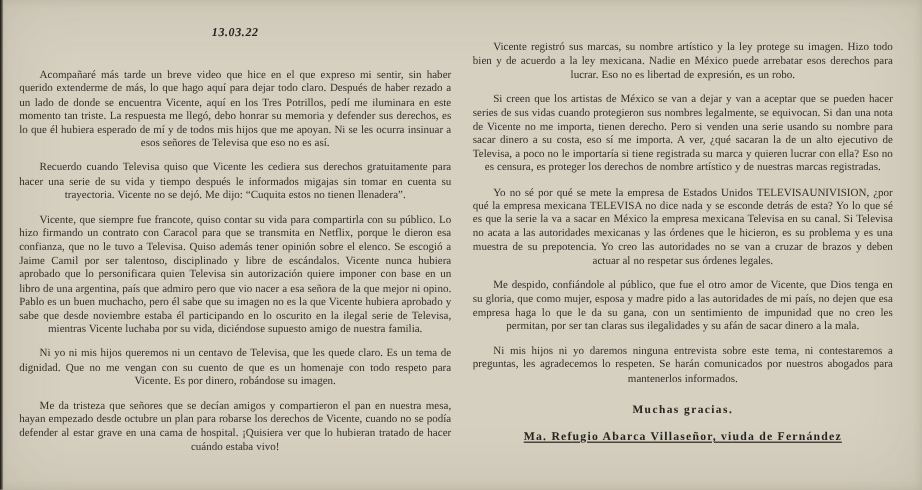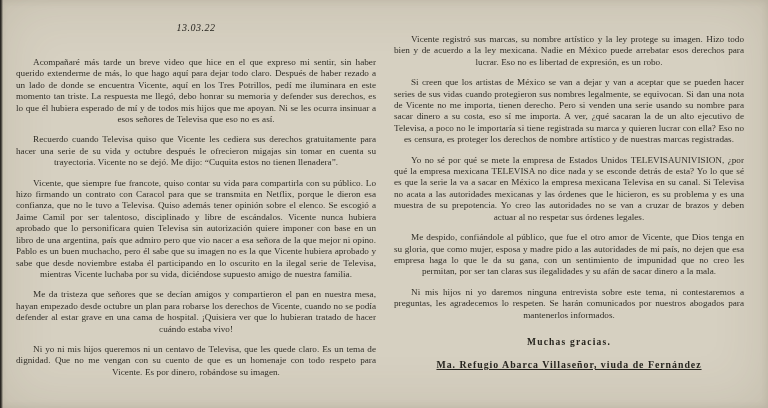--- a/index.html
+++ b/index.html
@@ -47,21 +47,21 @@
   .doc-title {
     text-align: center;
     font-weight: bold;
     font-size: 11px;
     letter-spacing: 0.6px;
     color: #26241e;
     margin: 0 0 1px 0;
   }
   .doc-date {
     text-align: center;
-    font-weight: normal;
+    font-weight: bold;
     font-style: italic;
     font-size: 10px;
     letter-spacing: 0.5px;
     color: #26241e;
     margin: 0 0 24px 0;
   }
   p.body-par {
     font-size: 9.2px;
     line-height: 11.4px;
     text-align: justify;
@@ -91,24 +91,24 @@
 </head>
 <body>
 
 <div class="page">
   <div class="edge-strip"></div>
   <div class="columns">
 
     <div class="col col-left">
       <div class="doc-date">13.03.22</div>
       <p class="body-par">Acompañaré más tarde un breve video que hice en el que expreso mi sentir, sin haber querido extenderme de más, lo que hago aquí para dejar todo claro.  Después de haber rezado a un lado de donde se encuentra Vicente, aquí en los Tres Potrillos, pedí me iluminara en este momento tan triste. La respuesta me llegó, debo honrar su memoria y defender sus derechos, es lo que él hubiera esperado de mí y de todos mis hijos que me apoyan. Ni se les ocurra insinuar a esos señores de Televisa que eso no es así.</p>
-      <p class="body-par">Recuerdo cuando Televisa quiso que Vicente les cediera sus derechos gratuitamente para hacer una serie de su vida y octubre después le ofrecieron migajas sin tomar en cuenta su trayectoria. Vicente no se dejó. Me dijo: “Cuquita estos no tienen llenadera”.</p>
+      <p class="body-par">Recuerdo cuando Televisa quiso que Vicente les cediera sus derechos gratuitamente para hacer una serie de su vida y tiempo después le informados migajas sin tomar en cuenta su trayectoria. Vicente no se dejó. Me dijo: “Cuquita estos no tienen llenadera”.</p>
       <p class="body-par">Vicente, que siempre fue francote, quiso contar su vida para compartirla con su público. Lo hizo firmando un contrato con Caracol para que se transmita en Netflix, porque le dieron esa confianza, que no le tuvo a Televisa. Quiso además tener opinión sobre el elenco. Se escogió a Jaime Camil por ser talentoso, disciplinado y libre de escándalos. Vicente nunca hubiera aprobado que lo personificara quien Televisa sin autorización quiere imponer con base en un libro de una argentina, país que admiro pero que vio nacer a esa señora de la que mejor ni opino. Pablo es un buen muchacho, pero él sabe que su imagen no es la que Vicente hubiera aprobado y sabe que desde noviembre estaba él participando en lo oscurito en la ilegal serie de Televisa, mientras Vicente luchaba por su vida, diciéndose supuesto amigo de nuestra familia.</p>
+      <p class="body-par">Ni yo ni mis hijos queremos ni un centavo de Televisa, que les quede claro. Es un tema de dignidad. Que no me vengan con su cuento de que es un homenaje con todo respeto para Vicente. Es por dinero, robándose su imagen.</p>
       <p class="body-par">Me da tristeza que señores que se decían amigos y compartieron el pan en nuestra mesa, hayan empezado desde octubre un plan para robarse los derechos de Vicente, cuando no se podía defender al estar grave en una cama de hospital. ¡Quisiera ver que lo hubieran tratado de hacer cuándo estaba vivo!</p>
-      <p class="body-par">Ni yo ni mis hijos queremos ni un centavo de Televisa, que les quede claro. Es un tema de dignidad. Que no me vengan con su cuento de que es un homenaje con todo respeto para Vicente. Es por dinero, robándose su imagen.</p>
     </div>
 
     <div class="col col-right">
       <p class="body-par">Vicente registró sus marcas, su nombre artístico y la ley protege su imagen. Hizo todo bien y de acuerdo a la ley mexicana. Nadie en México puede arrebatar esos derechos para lucrar. Eso no es libertad de expresión, es un robo.</p>
       <p class="body-par">Si creen que los artistas de México se van a dejar y van a aceptar que se pueden hacer series de sus vidas cuando protegieron sus nombres legalmente, se equivocan. Si dan una nota de Vicente no me importa, tienen derecho. Pero si venden una serie usando su nombre para sacar dinero a su costa, eso sí me importa. A ver, ¿qué sacaran la de un alto ejecutivo de Televisa, a poco no le importaría si tiene registrada su marca y quieren lucrar con ella?  Eso no es censura, es proteger los derechos de nombre artístico y de nuestras marcas registradas.</p>
       <p class="body-par">Yo no sé por qué se mete la empresa de Estados Unidos TELEVISAUNIVISION, ¿por qué la empresa mexicana TELEVISA no dice nada y se esconde detrás de esta? Yo lo que sé es que la serie la va a sacar en México la empresa mexicana Televisa en su canal. Si Televisa no acata a las autoridades mexicanas y las órdenes que le hicieron, es su problema y es una muestra de su prepotencia. Yo creo las autoridades no se van a cruzar de brazos y deben actuar al no respetar sus órdenes legales.</p>
       <p class="body-par">Me despido, confiándole al público, que fue el otro amor de Vicente, que Dios tenga en su gloria, que como mujer, esposa y madre pido a las autoridades de mi país, no dejen que esa empresa haga lo que le da su gana, con un sentimiento de impunidad que no creo les permitan, por ser tan claras sus ilegalidades y su afán de sacar dinero a la mala.</p>
       <p class="body-par">Ni mis hijos ni yo daremos ninguna entrevista sobre este tema, ni contestaremos a preguntas, les agradecemos lo respeten. Se harán comunicados por nuestros abogados para mantenerlos informados.</p>
       <div class="closing-thanks">Muchas gracias.</div>
       <div class="signature">Ma. Refugio Abarca Villaseñor, viuda de Fernández</div>

